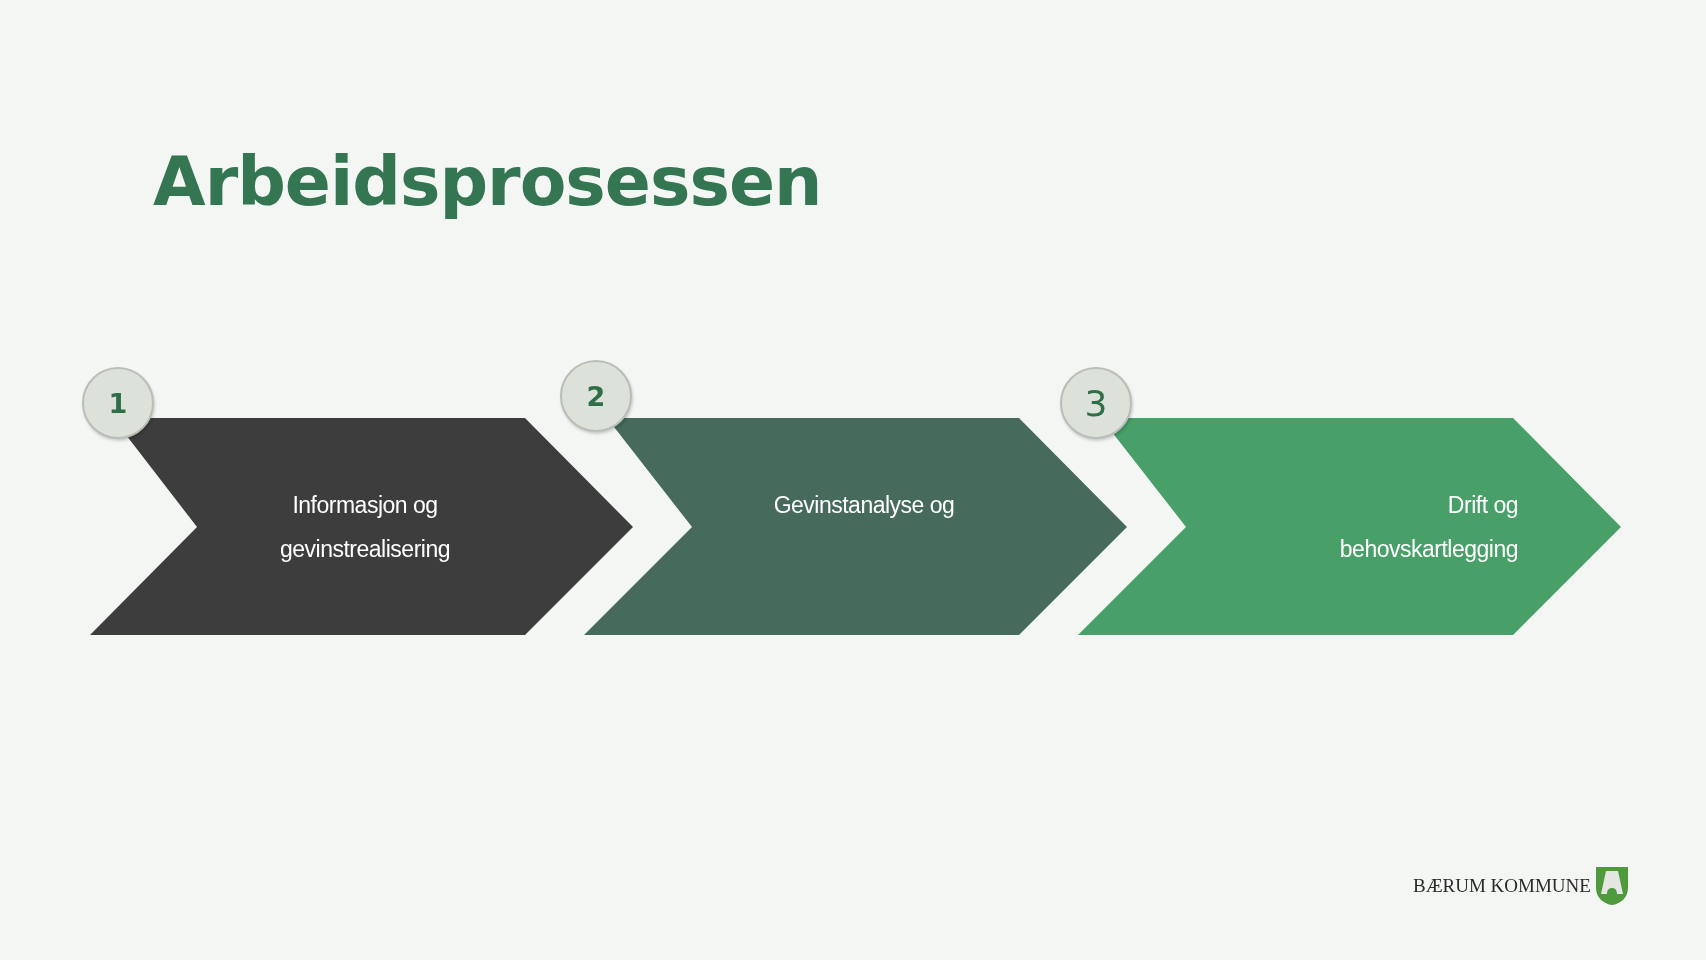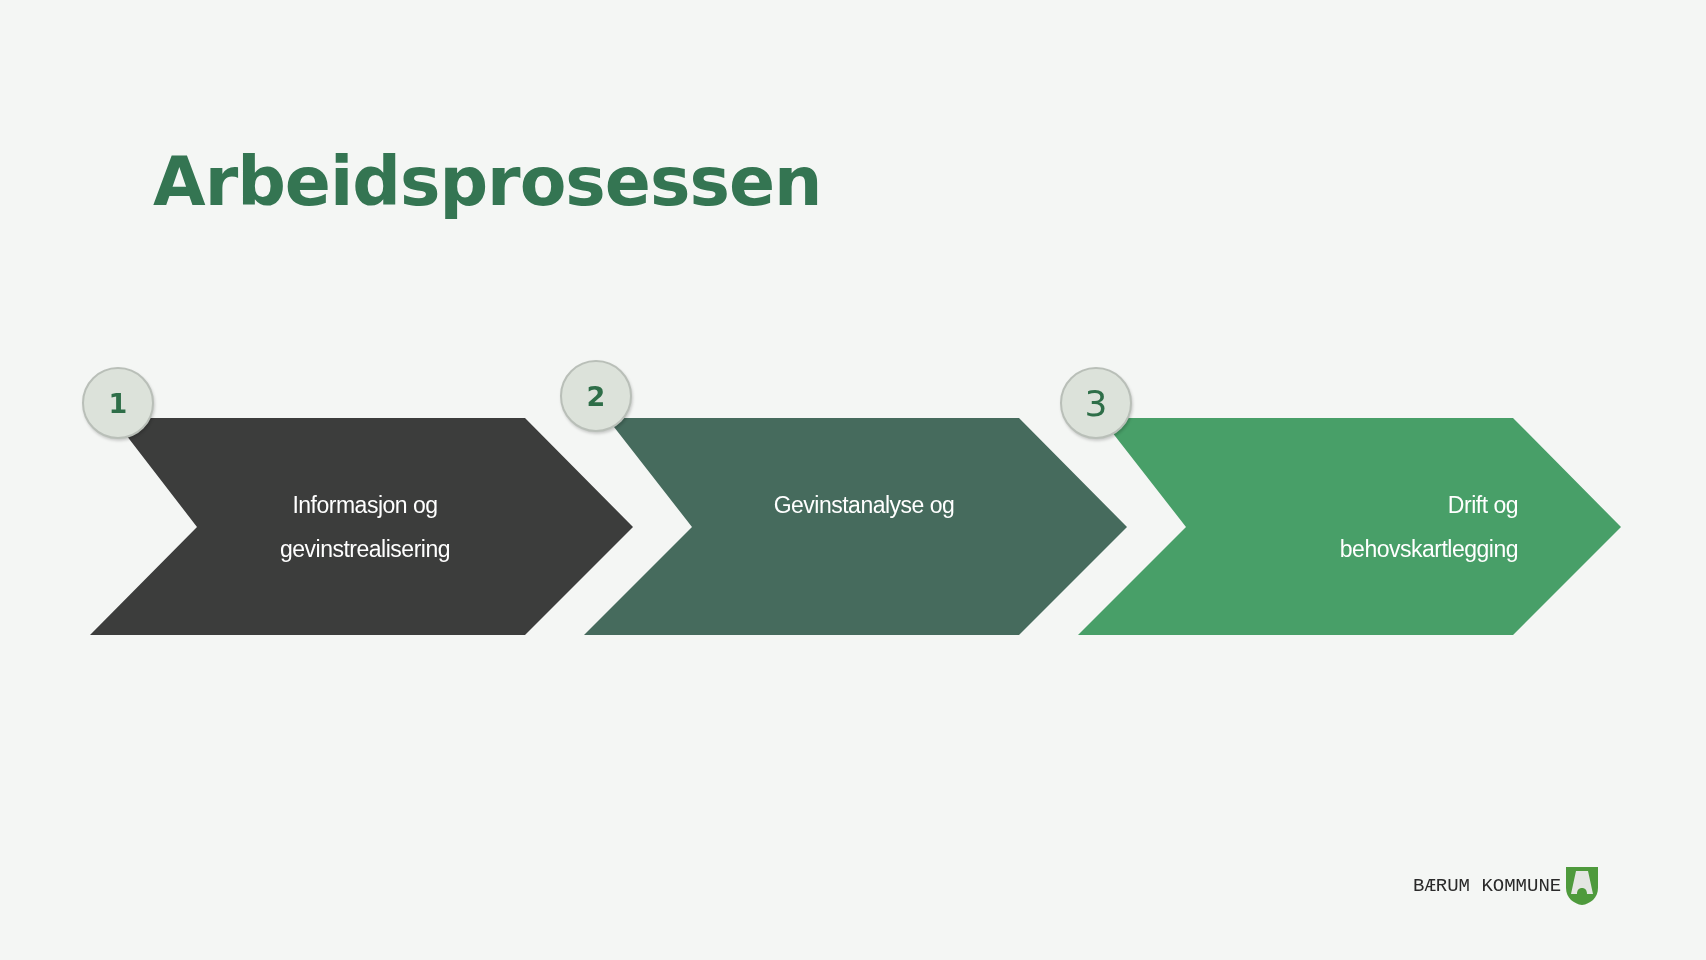--- a/index.html
+++ b/index.html
@@ -25,21 +25,21 @@
     background:#dce2da; border:2px solid #b9bfb8;
     box-sizing:border-box; box-shadow:1px 2px 3px rgba(0,0,0,0.18);
     display:flex; align-items:center; justify-content:center;
     color:#2e6e48; font-weight:bold; font-size:27px;
   }
   .circle.c3 { font-weight:normal; font-size:36px; }
   .logo {
     position:absolute; left:1413px; top:866px; display:flex; align-items:center;
   }
   .logo-text {
-    font-family:Liberation Mono, monospace;
+    font-family:Liberation Serif, serif;
     font-size:19px; color:#2a2a2a; letter-spacing:0px;
   }
   .logo svg { margin-left:4px; }
 </style>
 </head>
 <body>
 
 <div class="title">Arbeidsprosessen</div>
 
 <svg class="flow" width="1706" height="960">

